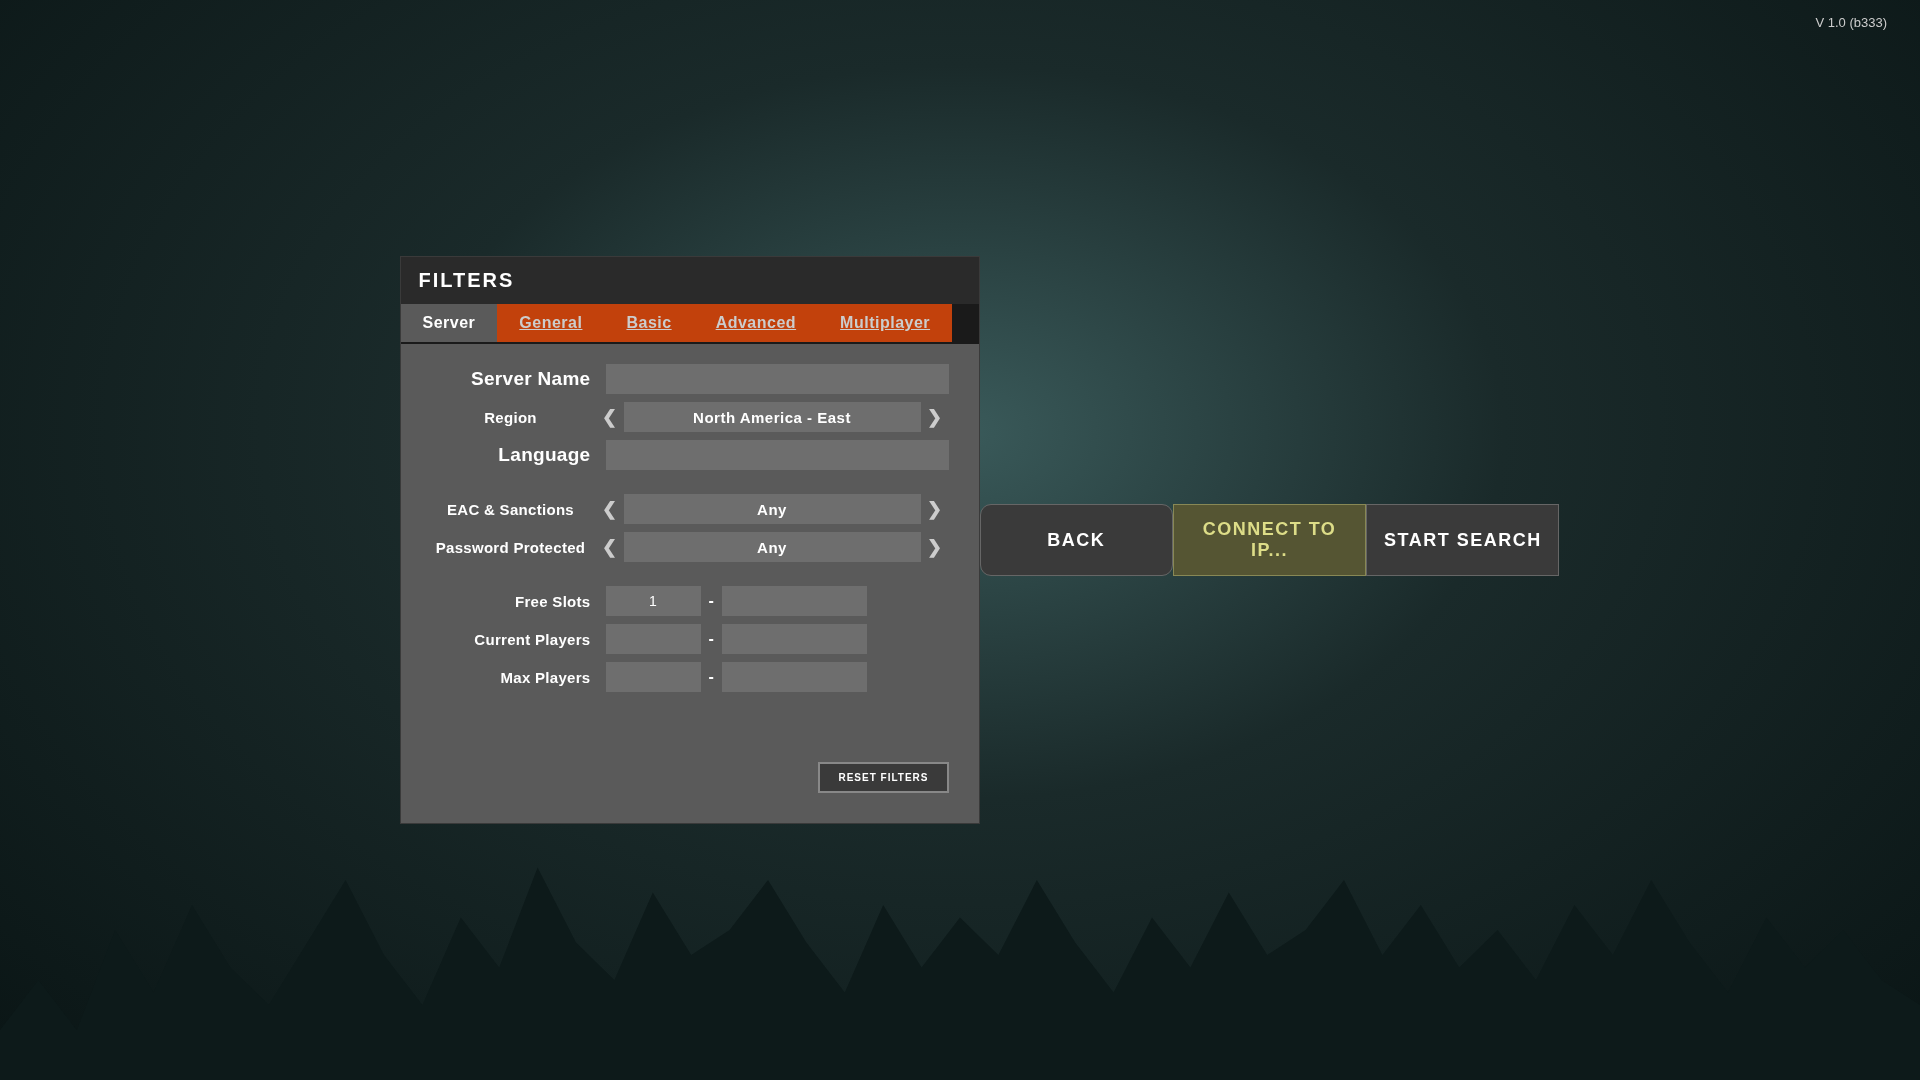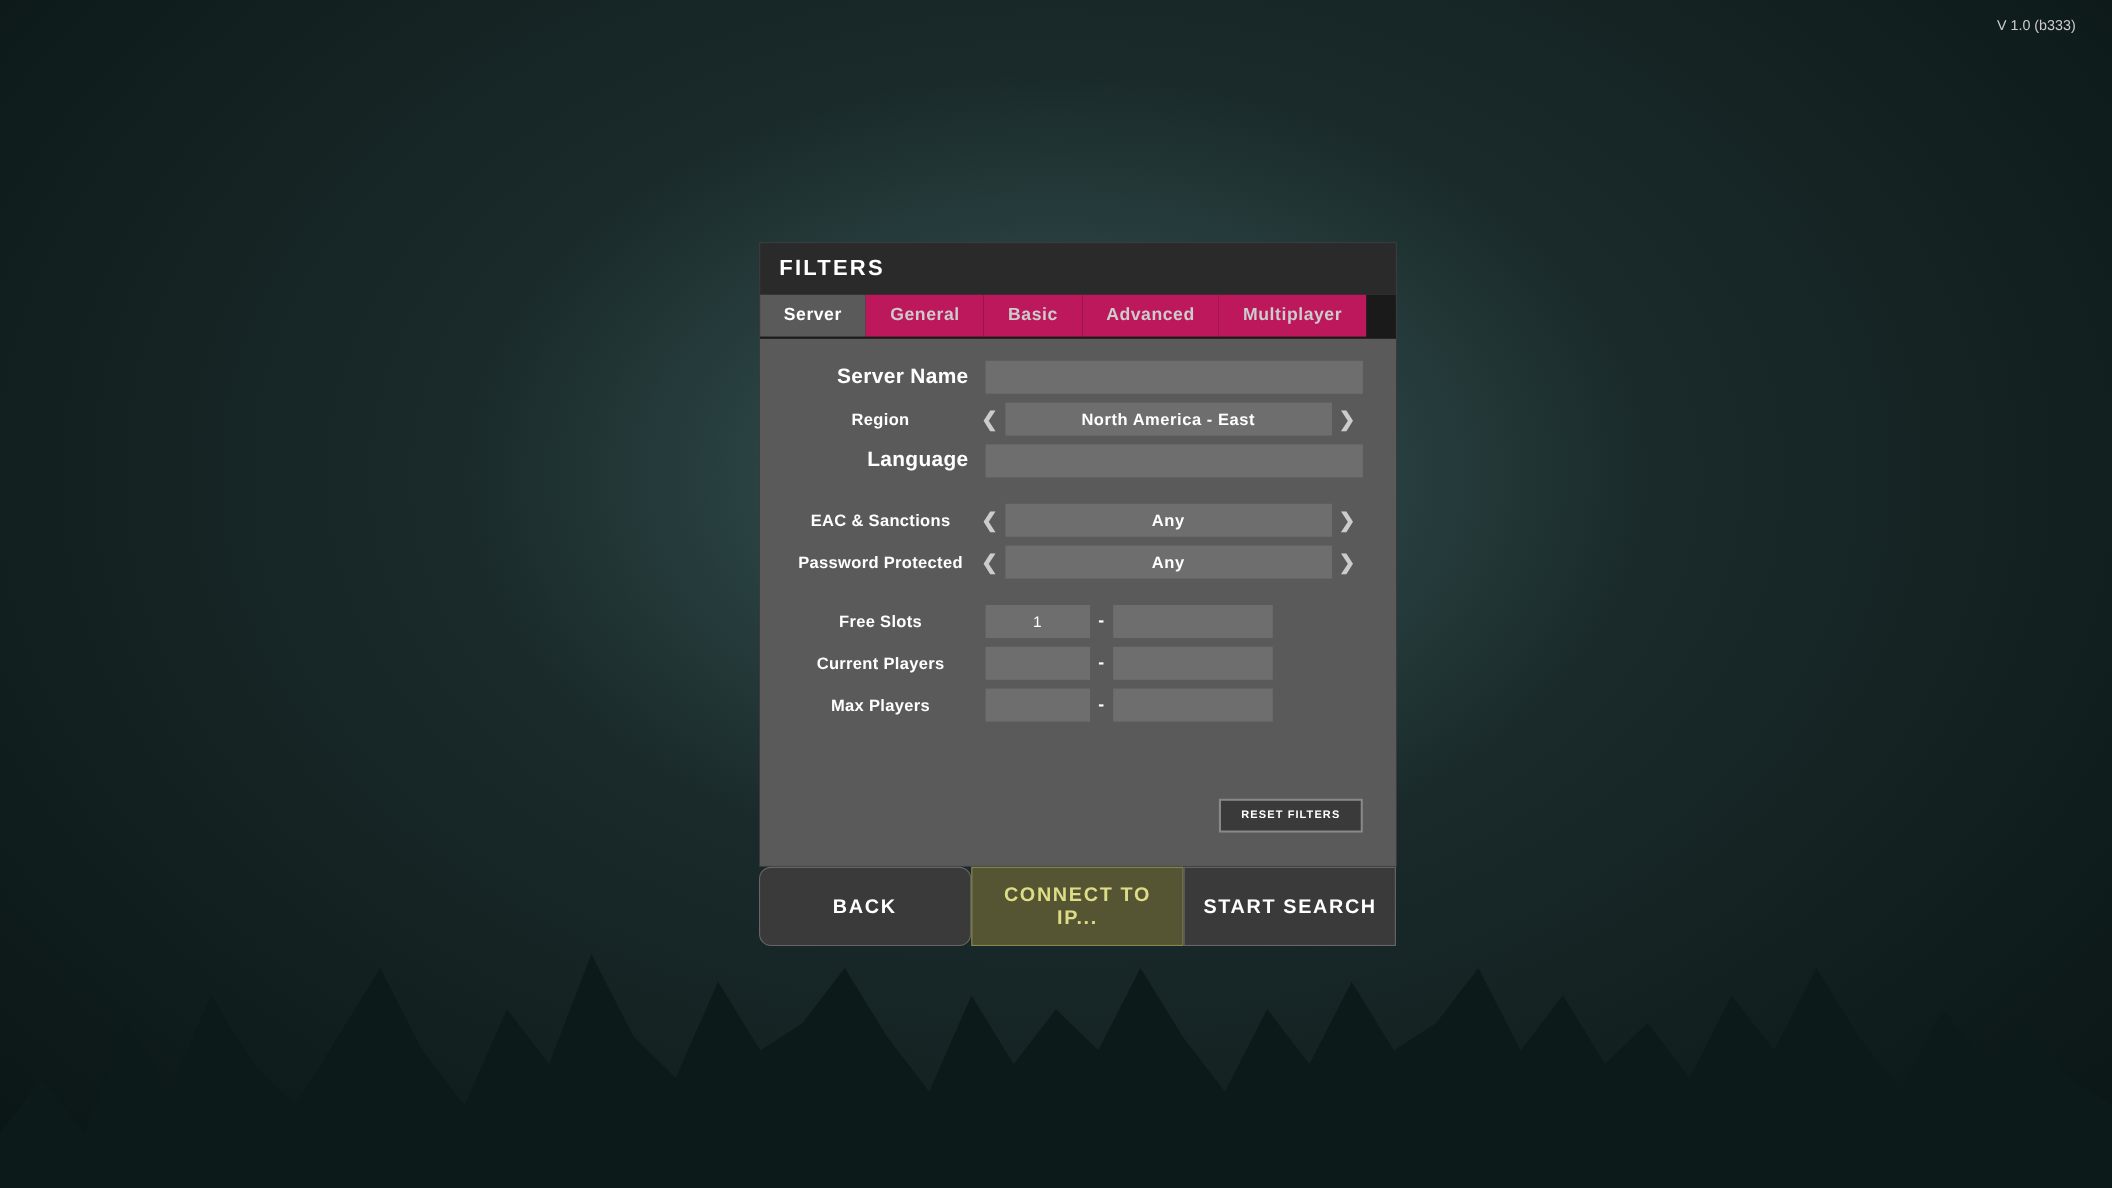--- a/index.html
+++ b/index.html
@@ -41,21 +41,20 @@
       right: 33px;
       color: #cccccc;
       font-size: 13px;
       z-index: 10;
     }
 
     .dialog-container {
       position: relative;
       z-index: 5;
       display: flex;
-      flex-direction: column;
       align-items: center;
       margin-left: 39px;
     }
 
     .filters-panel {
       width: 580px;
       background: #5a5a5a;
       border: 1px solid #3a3a3a;
     }
 
@@ -83,22 +82,23 @@
       cursor: pointer;
       letter-spacing: 0.5px;
     }
 
     .tab.active {
       background: #5a5a5a;
       color: #ffffff;
     }
 
     .tab:not(.active) {
-      background: #be185d;
+      background: #c2410c;
       color: #cccccc;
+      text-decoration: underline;
     }
 
     .panel-content {
       padding: 20px 30px 30px 30px;
       background: #5a5a5a;
     }
 
     .field-row {
       display: flex;
       align-items: center;
@@ -177,21 +177,21 @@
       display: flex;
       align-items: center;
       margin-bottom: 8px;
     }
 
     .range-label {
       color: #ffffff;
       font-size: 15px;
       font-weight: bold;
       width: 160px;
-      text-align: center;
+      text-align: right;
       margin-right: 15px;
       letter-spacing: 0.3px;
     }
 
     .range-input {
       width: 95px;
       height: 30px;
       background: #6e6e6e;
       border: none;
       outline: none;

